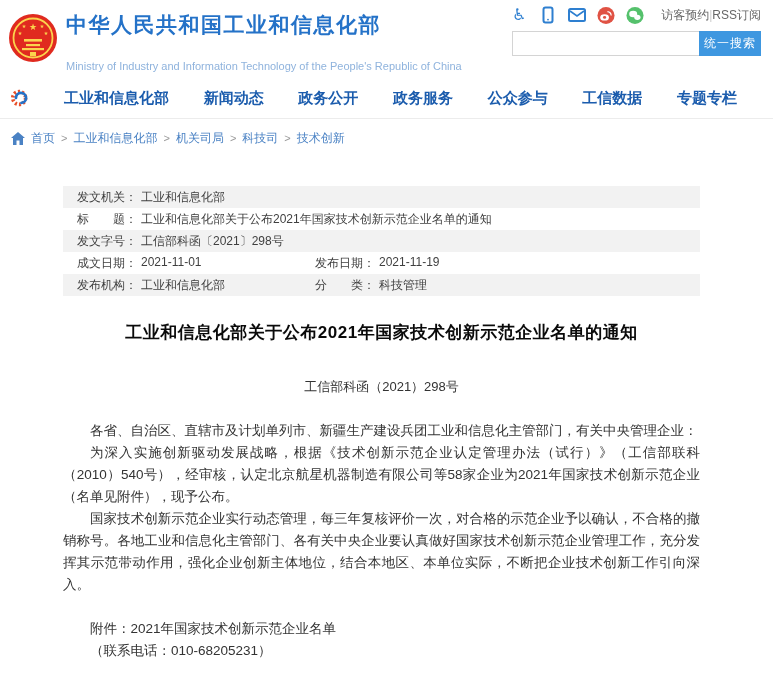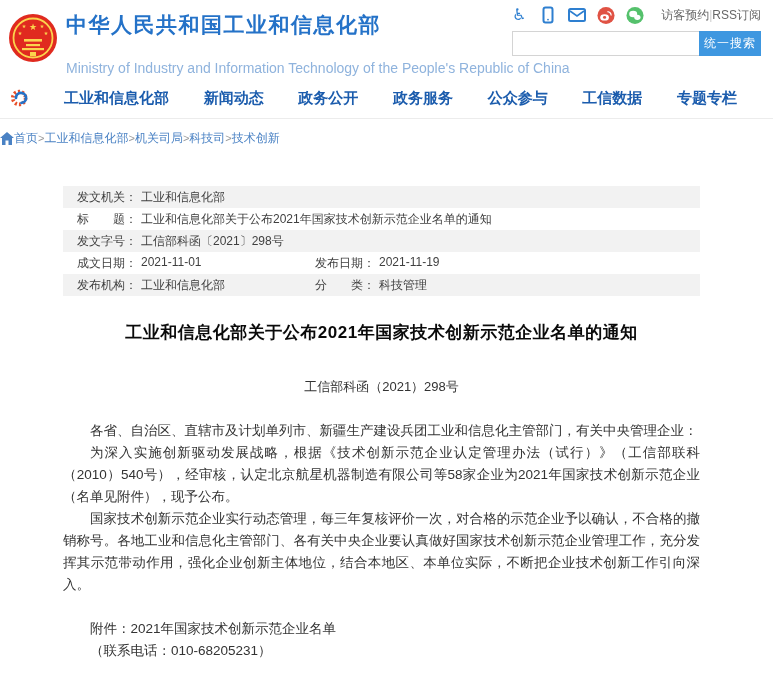--- a/index.html
+++ b/index.html
@@ -7,21 +7,21 @@
   body {
     width: 773px; height: 676px; position: relative; overflow: hidden;
     font-family: "Liberation Sans", "DejaVu Sans", sans-serif;
   }
 
   
   .header { position: relative; height: 78px; background: #fff; }
   .emblem { position: absolute; left: 8px; top: 12px; width: 50px; height: 52px; }
   .site-names { position: absolute; left: 66px; top: 11px; }
   .site-cn { font-size: 21px; font-weight: bold; color: #2472c8; letter-spacing: 1.5px; white-space: nowrap; }
-  .site-en { font-size: 14px; color: #8fb3dd; margin-top: 21px; white-space: nowrap; }
+  .site-en { font-size: 11px; color: #8fb3dd; margin-top: 21px; white-space: nowrap; }
 
   .top-right { position: absolute; right: 12px; top: 6px; display: flex; align-items: center; gap: 11px; }
   .tr-icon { width: 18px; height: 18px; display: inline-flex; align-items: center; justify-content: center; cursor: pointer; }
   .access-glyph { color: #2e7fd0; font-size: 16px; line-height: 1; font-family: "DejaVu Sans", sans-serif; }
   .top-links { display: flex; align-items: center; font-size: 12px; color: #666; margin-left: 6px; }
   .top-links .lnk { cursor: pointer; }
   .top-links .sep { color: #ccc; }
 
   .search-row { position: absolute; right: 12px; top: 31px; display: flex; align-items: flex-start; }
   .search-input { width: 187px; height: 25px; border: 1px solid #d4d4d4; border-right: none; outline: none; padding: 0 8px; font-size: 12px; }
@@ -30,21 +30,21 @@
   .quick-links { position: absolute; right: 12px; top: 60px; display: flex; gap: 14px; font-size: 12px; color: #595959; }
   .quick-links .ql { cursor: pointer; white-space: nowrap; }
 
   
   .nav { position: relative; height: 41px; background: #fff; border-bottom: 1px solid #ececec; display: flex; align-items: center; }
   .nav-logo { position: absolute; left: 10px; top: 9px; width: 22px; height: 22px; }
   .nav-items { display: flex; justify-content: space-between; width: 100%; padding: 0 36px 0 64px; }
   .nav-item { font-size: 15px; font-weight: bold; color: #1b5cad; cursor: pointer; white-space: nowrap; }
 
   
-  .breadcrumb { height: 38px; display: flex; align-items: center; font-size: 12px; gap: 0; background: #fff; }
+  .breadcrumb { height: 38px; display: flex; align-items: center; padding-left: 11px; font-size: 12px; gap: 6px; background: #fff; }
   .bc-link { color: #4a82c4; cursor: pointer; }
   .bc-sep { color: #999; font-size: 11px; }
   .home-icon { width: 14px; height: 13px; display: inline-flex; }
 
   
   .content { position: absolute; left: 63px; top: 186px; width: 637px; }
 
   .meta-table { width: 100%; font-size: 12px; color: #3f3f3f; }
   .meta-row { display: flex; align-items: center; height: 22px; padding-left: 14px; }
   .meta-row.shaded { background: #f2f2f2; }

